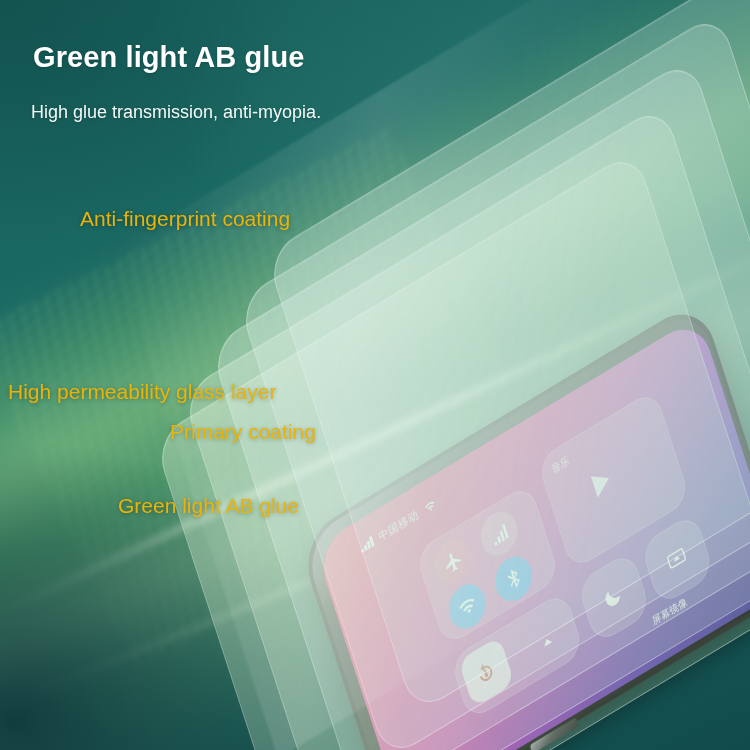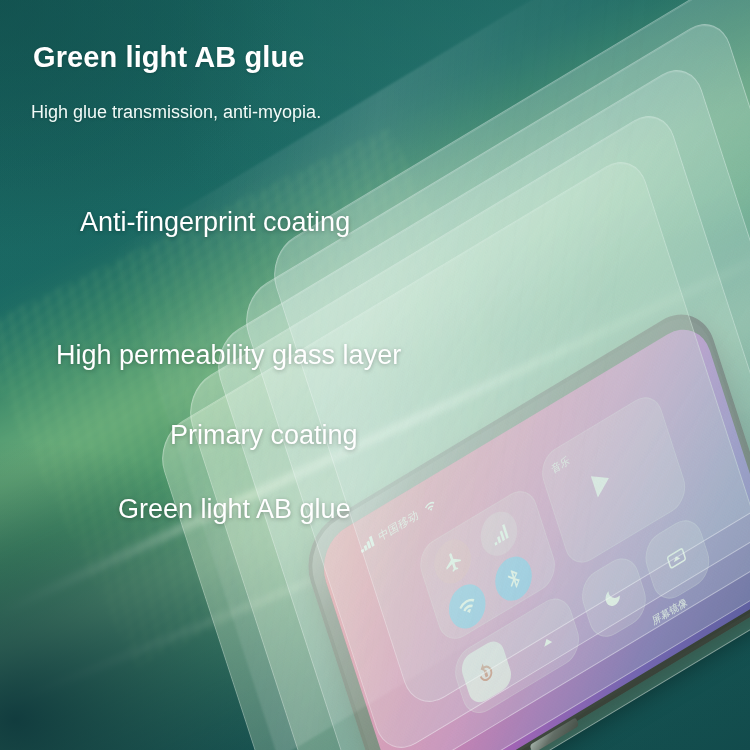--- a/index.html
+++ b/index.html
@@ -307,29 +307,29 @@
   }
   .subtitle {
     position: absolute;
     left: 31px; top: 102px;
     font-size: 18px;
     color: #f2fbf8;
     text-shadow: 0 1px 3px rgba(0,0,0,.20);
   }
   .feat {
     position: absolute;
-    font-size: 27px;
-    color: #ffffff;
+    font-size: 21px;
+    color: #eab308;
     white-space: nowrap;
     text-shadow: 0 1px 4px rgba(0,0,0,.30);
     text-align: center;
   }
   .f0 { left: 80px;  top: 207px; }
   .f1 { left: 18px;  top: 282px; }
-  .f2 { left: 8px;   top: 340px; margin-left: 48px; }
+  .f2 { left: 8px;   top: 380px; }
   .f3 { left: 170px; top: 420px; }
   .f4 { left: 118px; top: 494px; }
 </style>
 </head>
 <body>
 
 <div id="stage">
 
   <div class="bg-layer bg-base"></div>
   <div class="leaf-texture"></div>

